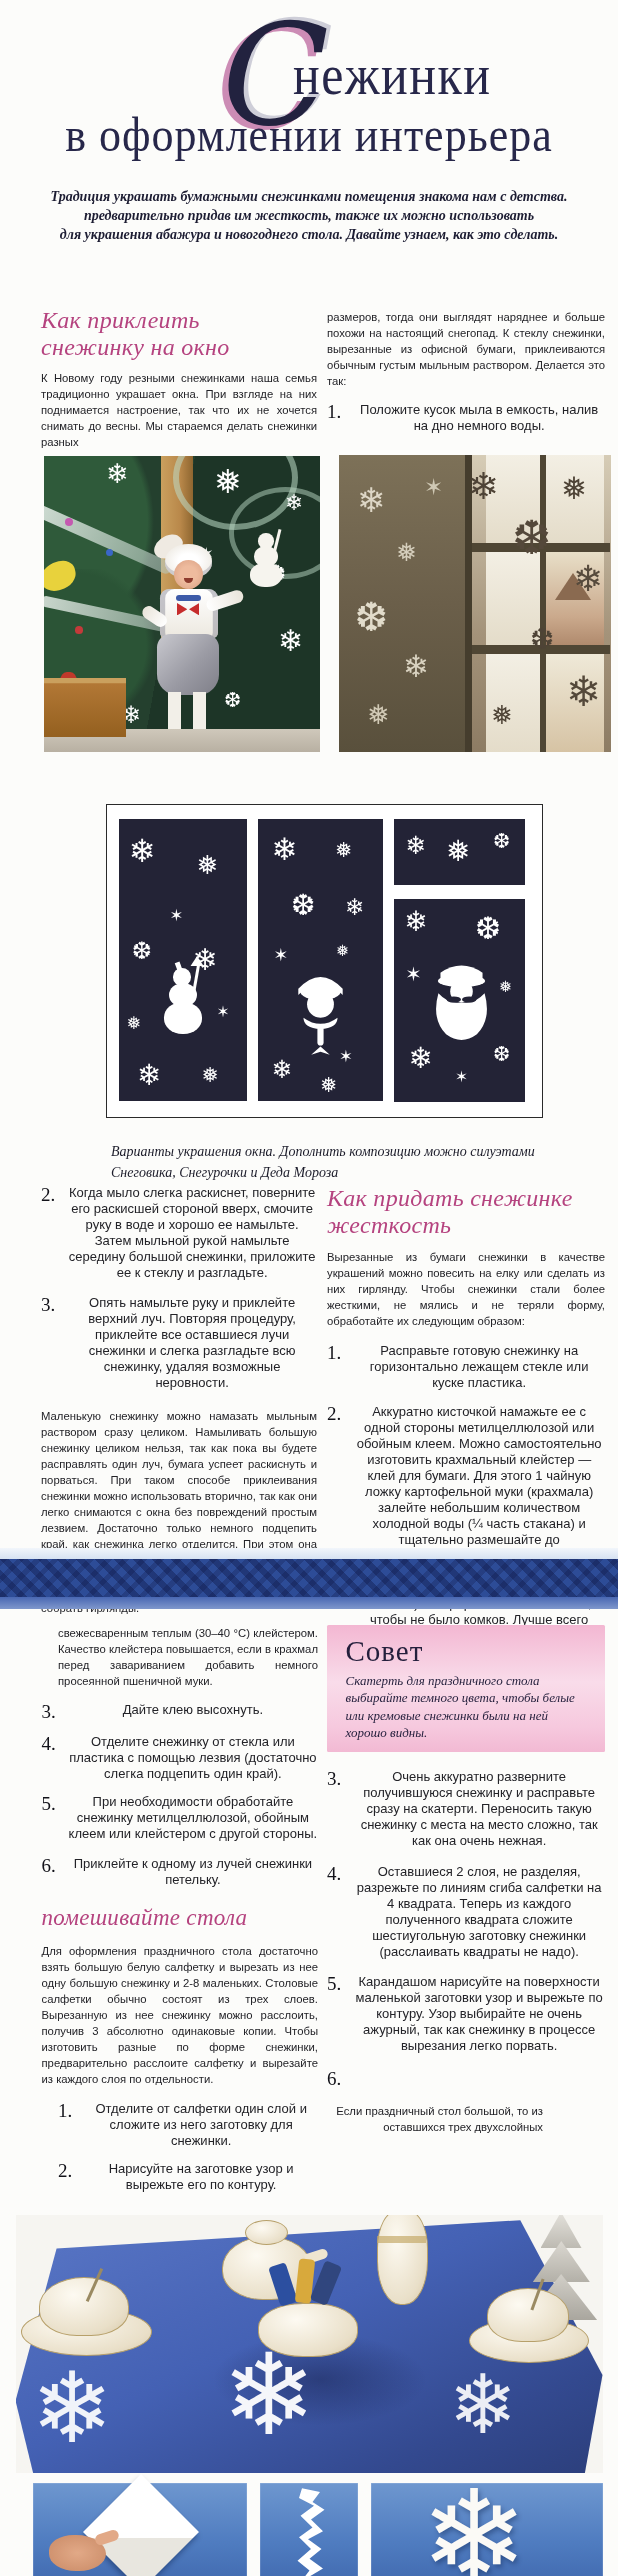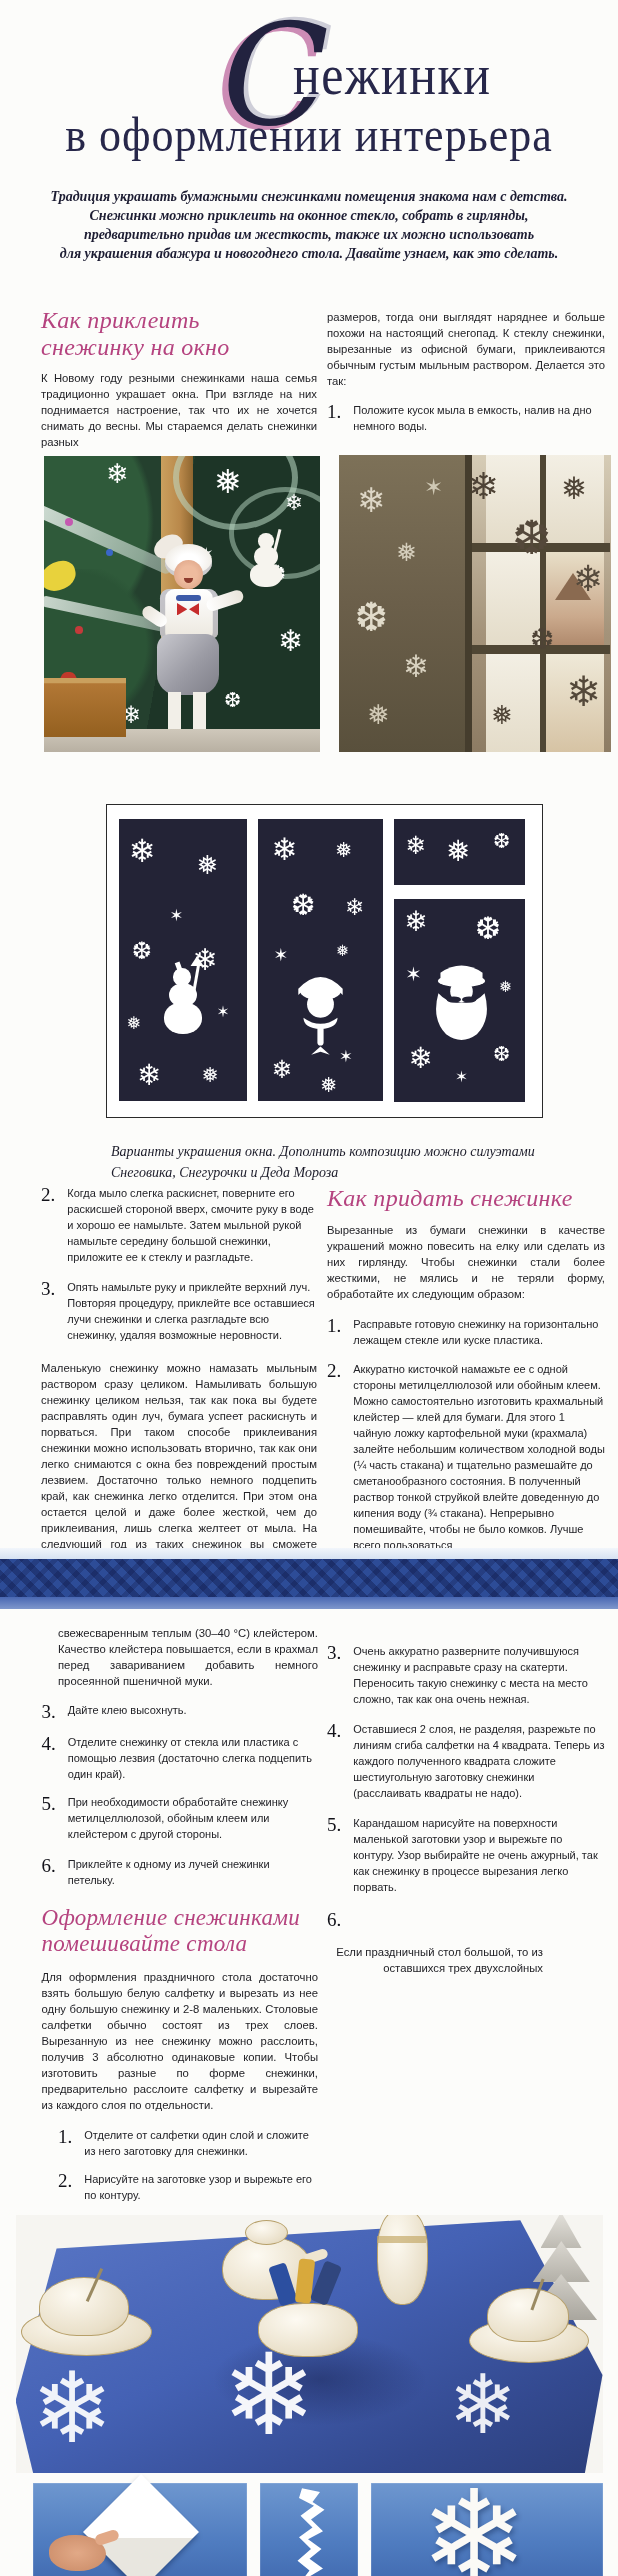--- a/index.html
+++ b/index.html
@@ -6,21 +6,21 @@
   .page{position:relative;width:618px;height:3154px;background:#fcfcfa;overflow:hidden;
         font-family:"Liberation Sans",sans-serif;color:#26262b;margin:0 auto;}
   .abs{position:absolute;}
   
   .h-pink{font-family:"Liberation Serif",serif;font-style:italic;font-weight:400;
           font-size:24px;line-height:27px;color:#b5437f;letter-spacing:0.3px;}
   .para{font-size:11.3px;line-height:16px;text-align:justify;color:#232328;}
   .item{display:flex;gap:6.7px;}
   .item .num{font-family:"Liberation Serif",serif;font-size:19px;line-height:1;
              color:#121219;min-width:19.6px;}
-  .item .txt{font-size:11px;line-height:16px;text-align:left;color:#232328;flex:1;}
+  .item .txt{font-size:13px;line-height:16px;text-align:center;color:#232328;flex:1;}
   
   .dropcap{font-family:"DejaVu Serif",serif;font-style:italic;font-size:140px;line-height:1;
            color:#22223f;text-shadow:-6.2px 3.6px 0 rgba(188,103,158,.75), 4.6px -2.6px 0 rgba(150,150,175,.45);}
   .title-word{font-family:"Liberation Serif",serif;font-size:50px;line-height:1;color:#27274a;
               letter-spacing:1.5px;transform:scaleY(1.12);transform-origin:top left;}
   .title-line2{font-family:"Liberation Serif",serif;font-size:44px;line-height:1;color:#27274a;
                letter-spacing:1px;text-align:center;width:100%;transform:scaleY(1.1);}
   .intro{width:556px;text-align:center;font-family:"Liberation Serif",serif;font-style:italic;
          font-size:14px;line-height:19px;color:#1d1d33;}
   
@@ -58,21 +58,20 @@
 <div class="page">
 
   <div class="abs" style="left:222px;top:6.2px;width:124px;height:134px;">
     <span class="dropcap">С</span>
   </div>
   <div class="abs title-word" style="left:293px;top:47px;">нежинки</div>
   <div class="abs title-line2" style="left:0;top:114px;">в оформлении интерьера</div>
 
   <div class="abs intro" style="left:31px;top:187px;font-weight:bold;">
     <div>Традиция украшать бумажными снежинками помещения знакома нам с детства.</div>
-    <div>Снежинки можно приклеить на оконное стекло, собрать в гирлянды,</div>
     <div>предварительно придав им жесткость, также их можно использовать</div>
     <div>для украшения абажура и новогоднего стола. Давайте узнаем, как это сделать.</div>
   </div>
 
   <div class="abs" style="left:41px;top:307px;width:276px;">
     <div class="h-pink">
       <div>Как приклеить</div>
       <div>снежинку на окно</div>
     </div>
     <div class="para" style="margin-top:9.3px;">К Новому году резными снежинками наша семья традиционно украшает окна. При взгляде на них поднимается настроение, так что их не хочется снимать до весны. Мы стараемся делать снежинки разных</div>
@@ -246,20 +245,21 @@
     </div>
     <div class="item" style="margin-top:14.4px;">
       <span class="num">3.</span>
       <span class="txt">Опять намыльте руку и приклейте верхний луч. Повторяя процедуру, приклейте все оставшиеся лучи снежинки и слегка разгладьте всю снежинку, удаляя возможные неровности.</span>
     </div>
     <div class="para" style="margin-top:16.5px;">Маленькую снежинку можно намазать мыльным раствором сразу целиком. Намыливать большую снежинку целиком нельзя, так как пока вы будете расправлять один луч, бумага успеет раскиснуть и порваться. При таком способе приклеивания снежинки можно использовать вторично, так как они легко снимаются с окна без повреждений простым лезвием. Достаточно только немного подцепить край, как снежинка легко отделится. При этом она остается целой и даже более жесткой, чем до приклеивания, лишь слегка желтеет от мыла. На следующий год из таких снежинок вы сможете собрать гирлянды.</div>
   </div>
   <div class="abs" style="left:327px;top:1185px;width:278px;">
     <div class="h-pink">
       <div>Как придать снежинке</div>
+      <div>жесткость</div>
     </div>
     <div class="para" style="margin-top:10.3px;">Вырезанные из бумаги снежинки в качестве украшений можно повесить на елку или сделать из них гирлянду. Чтобы снежинки стали более жесткими, не мялись и не теряли форму, обработайте их следующим образом:</div>
     <div class="item" style="margin-top:13.4px;">
       <span class="num">1.</span>
       <span class="txt">Расправьте готовую снежинку на горизонтально лежащем стекле или куске пластика.</span>
     </div>
     <div class="item" style="margin-top:13.4px;">
       <span class="num">2.</span>
       <span class="txt">Аккуратно кисточкой намажьте ее с одной стороны метилцеллюлозой или обойным клеем. Можно самостоятельно изготовить крахмальный клейстер — клей для бумаги. Для этого 1 чайную ложку картофельной муки (крахмала) залейте небольшим количеством холодной воды (¼ часть стакана) и тщательно размешайте до сметанообразного состояния. В полученный раствор тонкой струйкой влейте доведенную до кипения воду (¾ стакана). Непрерывно помешивайте, чтобы не было комков. Лучше всего пользоваться</span>
     </div>
@@ -283,35 +283,38 @@
     </div>
     <div class="item" style="margin-top:12.4px;margin-left:-16.5px;">
       <span class="num">5.</span>
       <span class="txt">При необходимости обработайте снежинку метилцеллюлозой, обойным клеем или клейстером с другой стороны.</span>
     </div>
     <div class="item" style="margin-top:13.4px;margin-left:-16.5px;">
       <span class="num">6.</span>
       <span class="txt">Приклейте к одному из лучей снежинки петельку.</span>
     </div>
     <div class="h-pink" style="margin-top:17.5px;margin-left:-16.5px;font-size:23px;line-height:26px;">
-      <div>Оформление снежинками</div>
       <div>помешивайте стола</div>
     </div>
     <div class="para" style="margin-top:12.4px;margin-left:-16.5px;">Для оформления праздничного стола достаточно взять большую белую салфетку и вырезать из нее одну большую снежинку и 2-8 маленьких. Столовые салфетки обычно состоят из трех слоев. Вырезанную из нее снежинку можно расслоить, получив 3 абсолютно одинаковые копии. Чтобы изготовить разные по форме снежинки, предварительно расслоите салфетку и вырезайте из каждого слоя по отдельности.</div>
     <div class="item" style="margin-top:13.4px;">
       <span class="num">1.</span>
       <span class="txt">Отделите от салфетки один слой и сложите из него заготовку для снежинки.</span>
     </div>
     <div class="item" style="margin-top:12.4px;">
       <span class="num">2.</span>
       <span class="txt">Нарисуйте на заготовке узор и вырежьте его по контуру.</span>
     </div>
   </div>
 
   <div class="abs" style="left:327px;top:1625px;width:278px;">
+    <div class="advice">
+      <div class="advice-title">Совет</div>
+      <div class="advice-text">Скатерть для праздничного стола выбирайте темного цвета, чтобы белые или кремовые снежинки были на ней хорошо видны.</div>
+    </div>
     <div class="item" style="margin-top:17.5px;">
       <span class="num">3.</span>
       <span class="txt">Очень аккуратно разверните получившуюся снежинку и расправьте сразу на скатерти. Переносить такую снежинку с места на место сложно, так как она очень нежная.</span>
     </div>
     <div class="item" style="margin-top:14.4px;">
       <span class="num">4.</span>
       <span class="txt">Оставшиеся 2 слоя, не разделяя, разрежьте по линиям сгиба салфетки на 4 квадрата. Теперь из каждого полученного квадрата сложите шестиугольную заготовку снежинки (расслаивать квадраты не надо).</span>
     </div>
     <div class="item" style="margin-top:14.4px;">
       <span class="num">5.</span>

